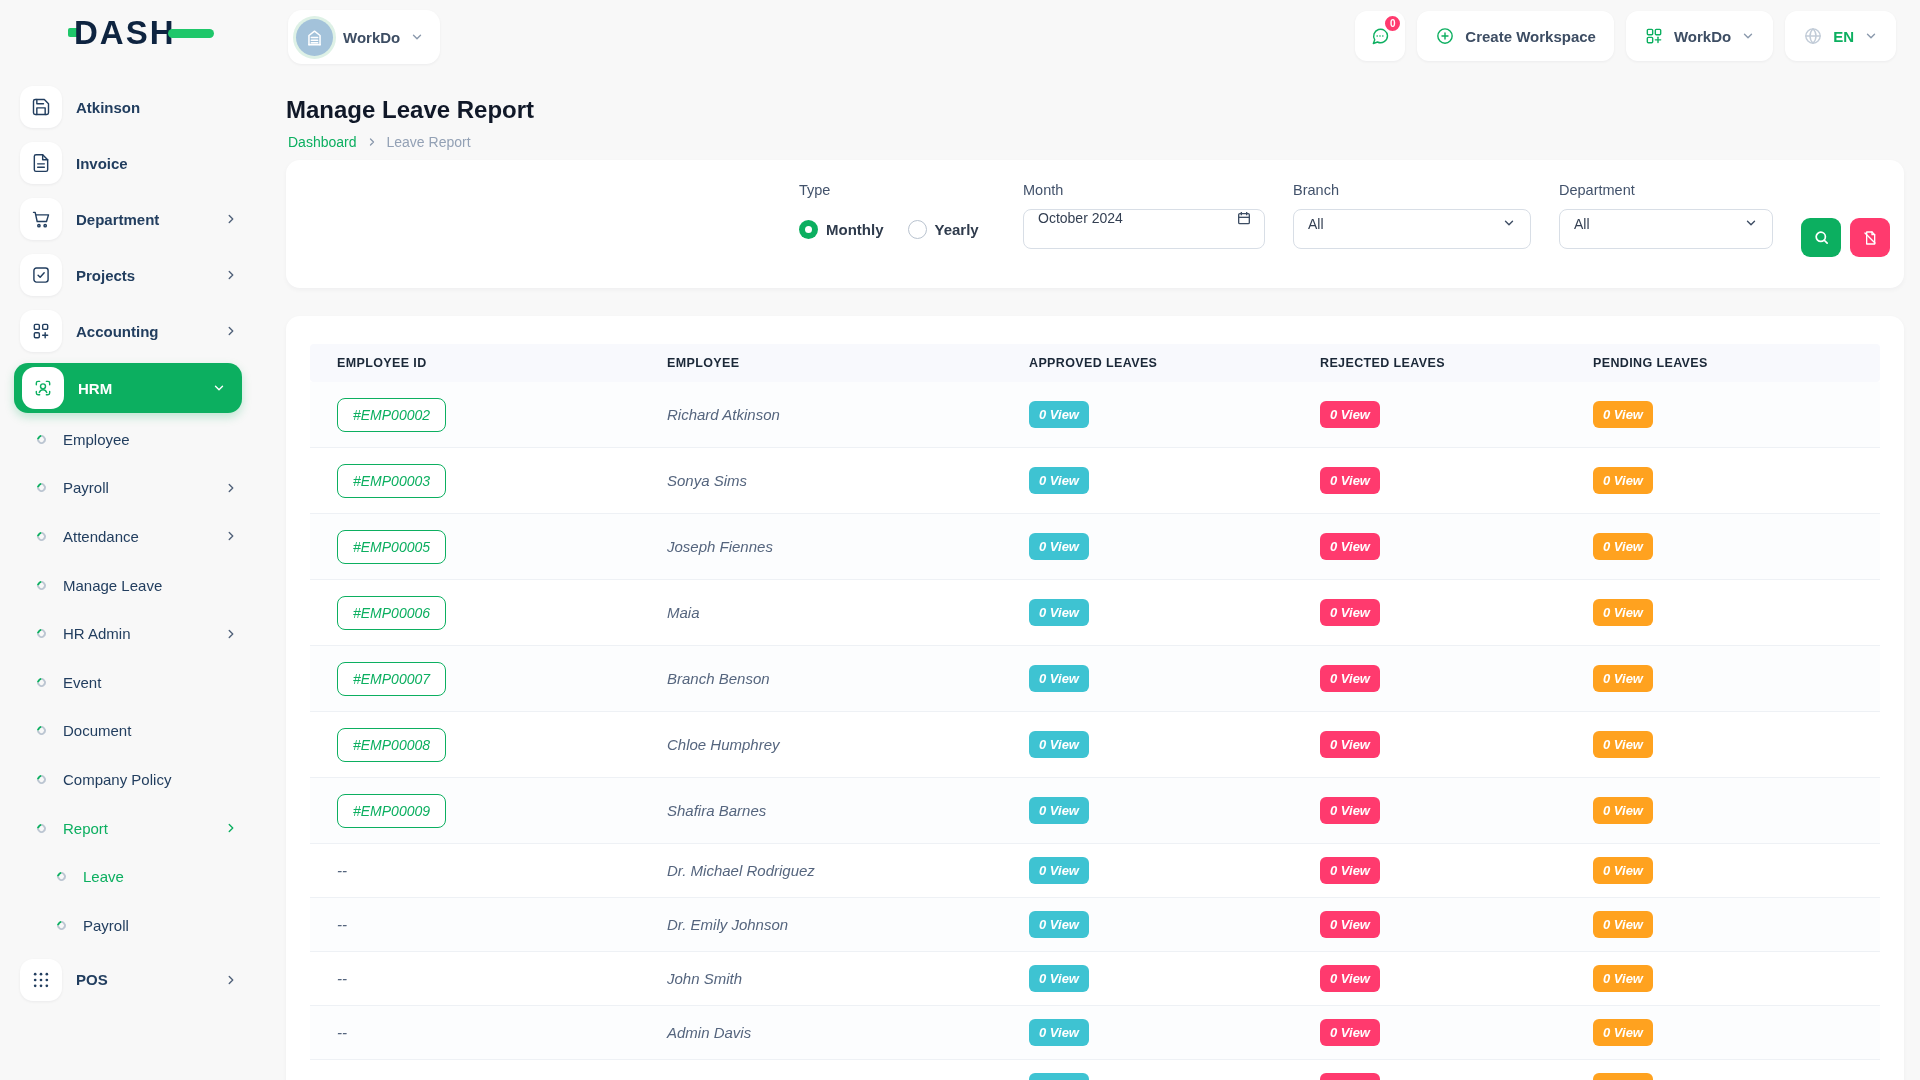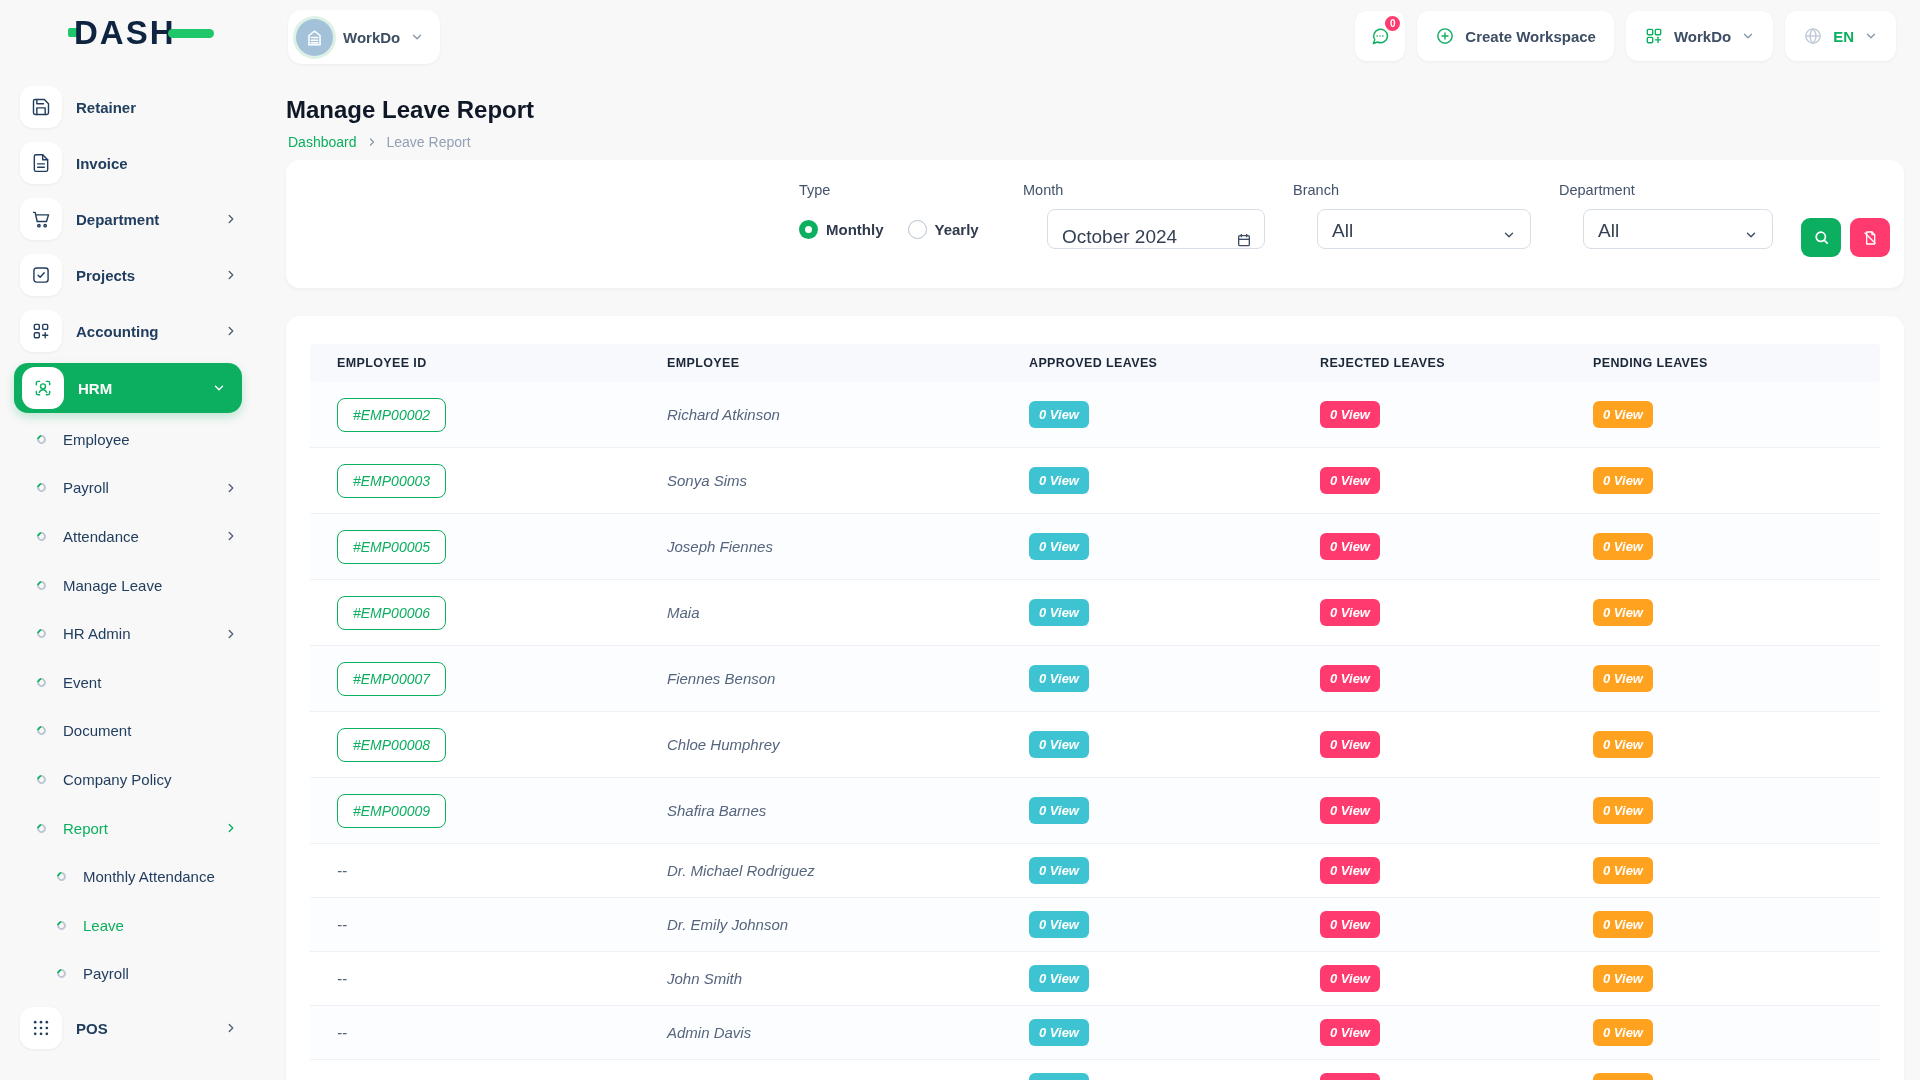--- a/index.html
+++ b/index.html
@@ -98,21 +98,21 @@
   .radio-circle { width:19px; height:19px; border-radius:50%; border:1.5px solid #b9c3cf; background:#fff; position:relative; flex:none; }
   .radio-circle.checked { border:none; background:#0caf60; }
   .radio-circle.checked::after {
     content:""; position:absolute; width:7px; height:7px; border-radius:50%;
     background:#fff; left:6px; top:6px;
   }
   .radio-text { font-size:15px; font-weight:600; color:#2f3b4c; }
 
   .control {
     height:40px; border:1px solid #d8dee6; border-radius:8px; background:#fff;
-    display:flex; align-items:flex-end; font-size:19px; color:#333f52; cursor:pointer;margin-left:24px;
+    display:flex; align-items:flex-start; font-size:14px; color:#333f52; cursor:pointer;
   }
   .fgroup.month { width:242px; }
   .fgroup.branch { width:238px; }
   .fgroup.department { width:214px; }
   .date-control { padding:0 12px 0 14px; justify-content:space-between; }
   .select-control { padding:6px 14px; justify-content:space-between; }
   .factions { display:flex; gap:9px; padding-top:36px; }
   .sq-btn {
     width:40px; height:39px; border:none; border-radius:9px; cursor:pointer;
     display:flex; align-items:center; justify-content:center; color:#fff;
@@ -236,21 +236,21 @@
       <li class="side-item">
     <span class="icon-box">
           <span class="svg-slot">
             <svg width="20" height="20" viewBox="0 0 24 24" fill="none" stroke="currentColor" stroke-width="1.7" stroke-linecap="round" stroke-linejoin="round">
               <path d="M19 21H5a2 2 0 0 1-2-2V5a2 2 0 0 1 2-2h11l5 5v11a2 2 0 0 1-2 2z"></path>
               <path d="M17 21v-8H7v8"></path>
               <path d="M7 3v5h8"></path>
             </svg>
           </span>
         </span>
-    <span class="side-label">Retainer</span>
+    <span class="side-label">Atkinson</span>
     <span class="chev-slot"></span>
   </li>
       <li class="side-item">
     <span class="icon-box">
           <span class="svg-slot">
             <svg width="20" height="20" viewBox="0 0 24 24" fill="none" stroke="currentColor" stroke-width="1.7" stroke-linecap="round" stroke-linejoin="round">
               <path d="M14 2H6a2 2 0 0 0-2 2v16a2 2 0 0 0 2 2h12a2 2 0 0 0 2-2V8z"></path>
               <path d="M14 2v6h6"></path>
               <path d="M16 13H8"></path>
               <path d="M16 17H8"></path>
@@ -385,25 +385,20 @@
     <span class="chev-slot"></span>
   </li>
       <li class="sub-item active">
     <span class="bullet"></span>
     <span class="sub-label">Report</span>
     <span class="chev-slot">
           <svg width="14" height="14" viewBox="0 0 24 24" fill="none" stroke="currentColor" stroke-width="2.4" stroke-linecap="round" stroke-linejoin="round">
             <path d="M9 6l6 6-6 6"></path>
           </svg>
         </span>
-  </li>
-      <li class="sub-item lvl2">
-    <span class="bullet"></span>
-    <span class="sub-label">Monthly Attendance</span>
-    <span class="chev-slot"></span>
   </li>
       <li class="sub-item active lvl2">
     <span class="bullet"></span>
     <span class="sub-label">Leave</span>
     <span class="chev-slot"></span>
   </li>
       <li class="sub-item lvl2">
     <span class="bullet"></span>
     <span class="sub-label">Payroll</span>
     <span class="chev-slot"></span>
@@ -552,21 +547,21 @@
   </div>
         <div class="tgrid trow tall">
     <div class="cell c-id"><span class="emp-btn">#EMP00006</span></div>
     <div class="cell"><span class="name-text">Maia</span></div>
     <div class="cell"><span class="badge approved">0 View</span></div>
     <div class="cell"><span class="badge rejected">0 View</span></div>
     <div class="cell"><span class="badge pending">0 View</span></div>
   </div>
         <div class="tgrid trow tall">
     <div class="cell c-id"><span class="emp-btn">#EMP00007</span></div>
-    <div class="cell"><span class="name-text">Fiennes Benson</span></div>
+    <div class="cell"><span class="name-text">Branch Benson</span></div>
     <div class="cell"><span class="badge approved">0 View</span></div>
     <div class="cell"><span class="badge rejected">0 View</span></div>
     <div class="cell"><span class="badge pending">0 View</span></div>
   </div>
         <div class="tgrid trow tall">
     <div class="cell c-id"><span class="emp-btn">#EMP00008</span></div>
     <div class="cell"><span class="name-text">Chloe Humphrey</span></div>
     <div class="cell"><span class="badge approved">0 View</span></div>
     <div class="cell"><span class="badge rejected">0 View</span></div>
     <div class="cell"><span class="badge pending">0 View</span></div>

